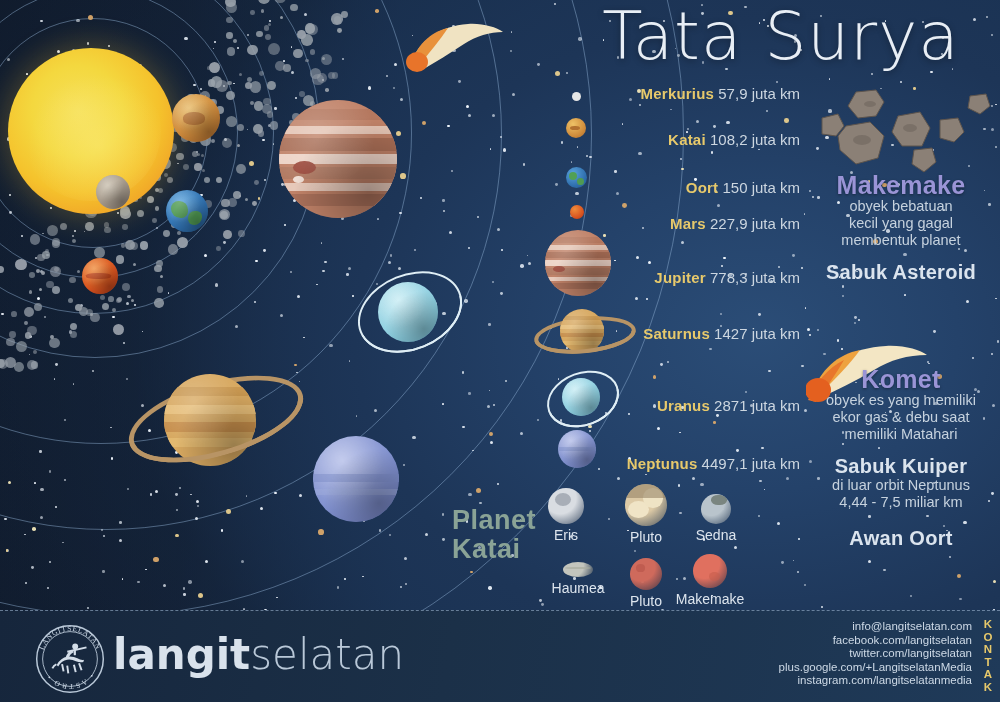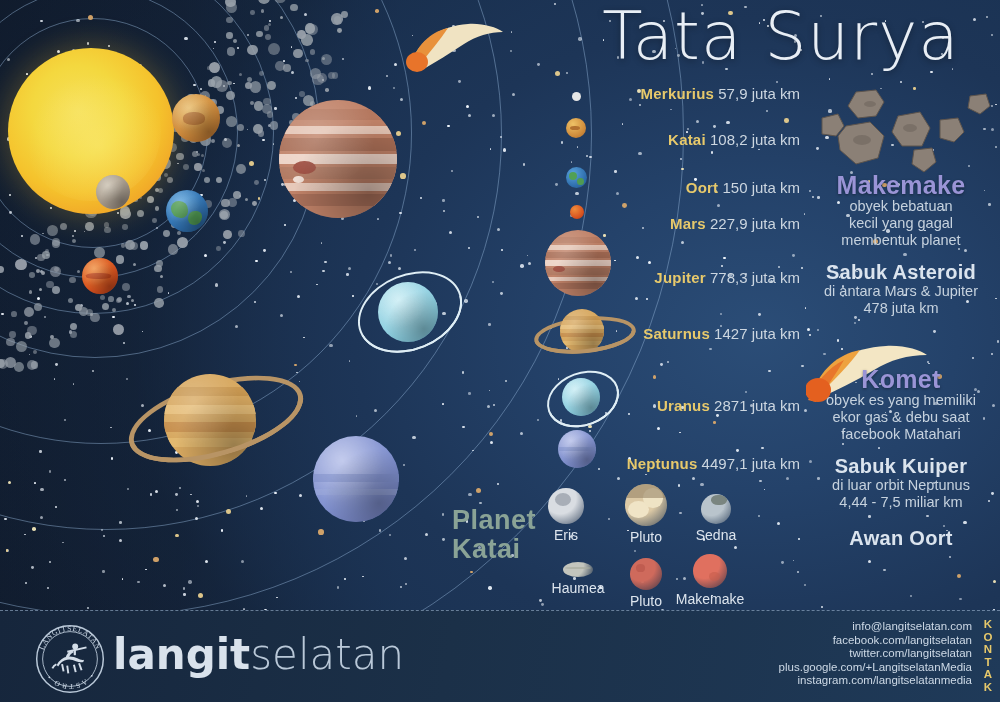--- a/index.html
+++ b/index.html
@@ -1046,31 +1046,27 @@
       <div class="rblock" style="top: 172px;">
         <div class="rhead purple" style="color: rgb(154, 148, 214);">Makemake</div>
         <div class="rbody">
           <div>obyek bebatuan</div>
           <div>kecil yang gagal</div>
           <div>membentuk planet</div>
         </div>
       </div>
       <div class="rblock" style="top: 262px;">
         <div class="rhead white" style="color: rgb(219, 228, 238);">Sabuk Asteroid</div>
-        <div class="rbody">
-          <div>di antara Mars &amp; Jupiter</div>
-          <div>478 juta km</div>
-        </div>
       </div>
       <div class="rblock" style="top: 366px;">
         <div class="rhead purple" style="color: rgb(154, 148, 214);">Komet</div>
         <div class="rbody">
           <div>obyek es yang memiliki</div>
           <div>ekor gas &amp; debu saat</div>
-          <div>facebook Matahari</div>
+          <div>memiliki Matahari</div>
         </div>
       </div>
       <div class="rblock" style="top: 456px;">
         <div class="rhead white" style="color: rgb(219, 228, 238);">Sabuk Kuiper</div>
         <div class="rbody">
           <div>di luar orbit Neptunus</div>
           <div>4,44 - 7,5 miliar km</div>
         </div>
       </div>
       <div class="rblock" style="top: 528px;">

